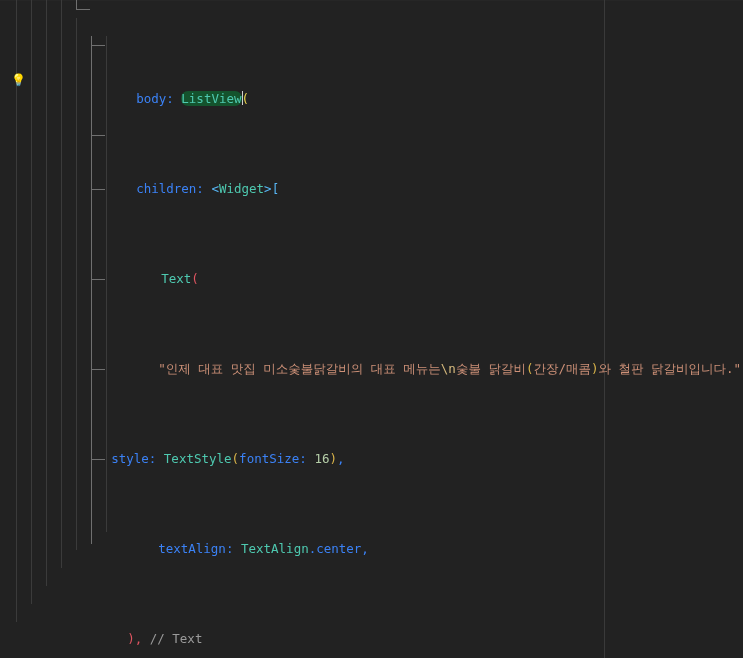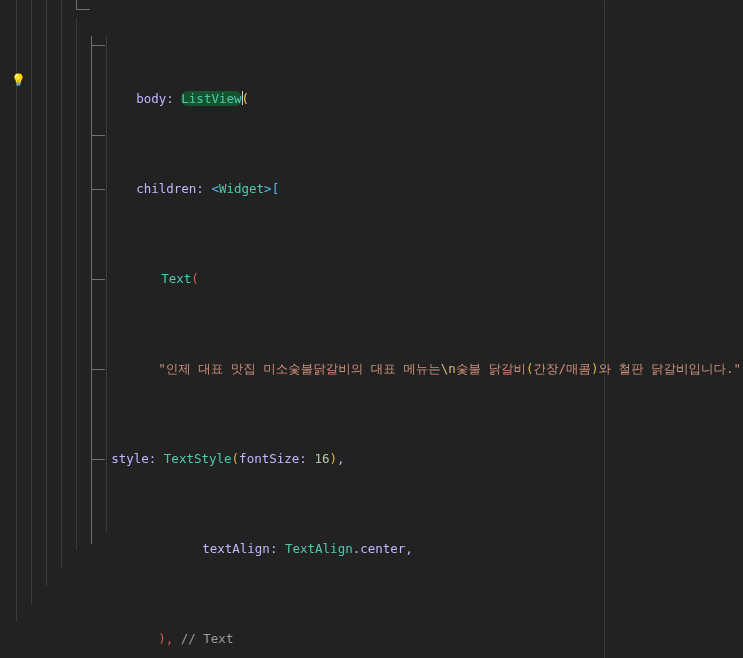--- a/index.html
+++ b/index.html
@@ -69,21 +69,21 @@
   .branch.h {
     height: 1px;
     background: #707070;
   }
   .branch.v {
     width: 1px;
     background: #707070;
   }
 
   
-  .t-plain   { color: #c4b5fd; }
+  .t-plain   { color: #3b82f6; }
   .t-type    { color: #4ec9b0; }
   .t-str     { color: #ce9178; }
   .t-num     { color: #b5cea8; }
   .t-cmt     { color: #9b9b9b; }
   .t-esc     { color: #d7ba7d; }
   .b-yellow  { color: #e8d44d; }
   .b-pink    { color: #e05561; }
   .b-blue    { color: #57b6f5; }
   .b-gold    { color: #d9b44a; }
 
@@ -153,26 +153,26 @@
     <div class="line" style="padding-left:113px;">
       <span class="t-str">"인제 대표 맛집 미소숯불닭갈비의 대표 메뉴는</span><span class="t-esc">\n</span><span class="t-str">숯불 닭갈비</span><span class="b-gold">(</span><span class="t-str">간장/매콤</span><span class="b-gold">)</span><span class="t-str">와 철판 닭갈비입니다."</span><span class="t-plain">,</span>
     </div>
 
     
     <div class="line" style="padding-left:66px;">
       <span class="t-plain">style: </span><span class="t-type">TextStyle</span><span class="b-gold">(</span><span class="t-plain">fontSize: </span><span class="t-num">16</span><span class="b-gold">)</span><span class="t-plain">,</span>
     </div>
 
     
-    <div class="line" style="padding-left:113px;margin-left:44px;">
+    <div class="line" style="padding-left:113px;">
       <span class="t-plain">textAlign: </span><span class="t-type">TextAlign</span><span class="t-plain">.center,</span>
     </div>
 
     
-    <div class="line" style="padding-left:113px;">
+    <div class="line" style="padding-left:82px;">
       <span class="b-pink">),</span><span class="t-cmt"> // Text</span>
     </div>
 
     
     
 
     
     
 
     

